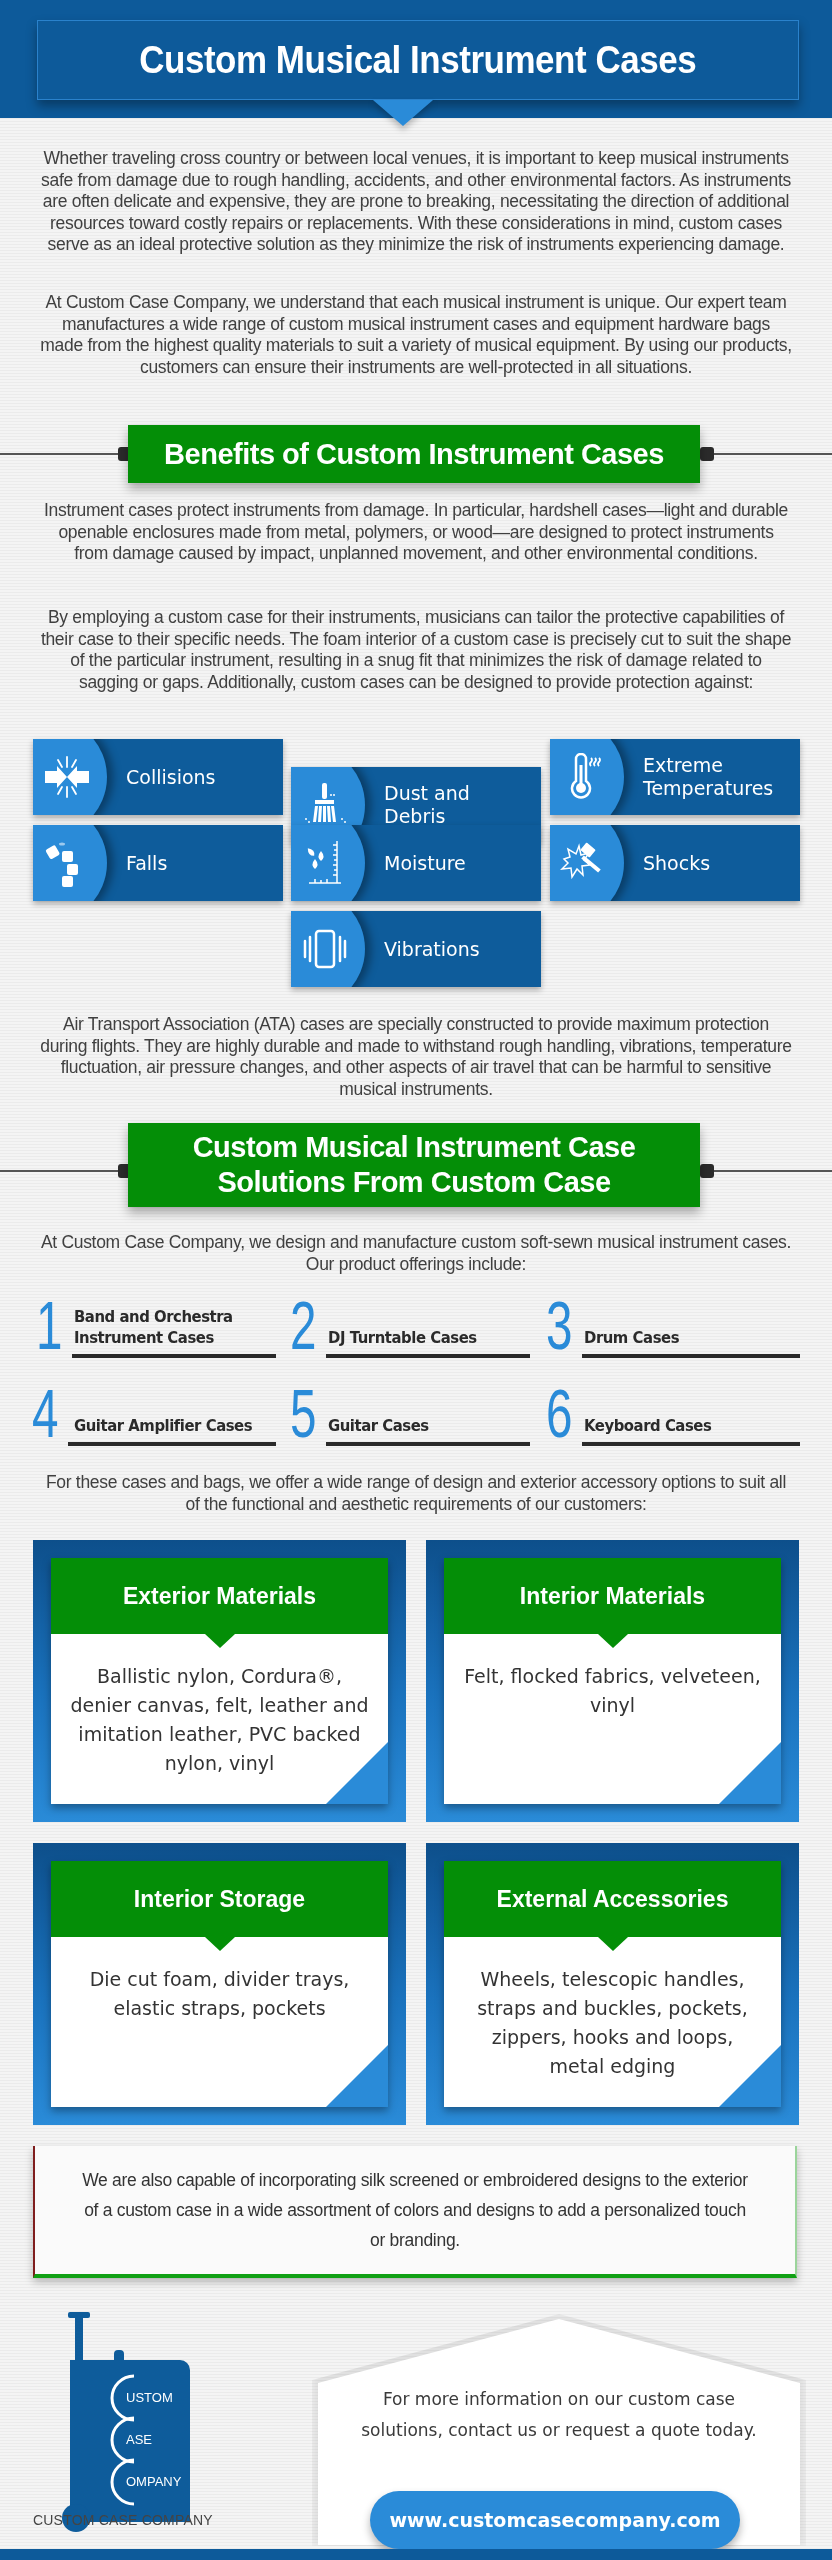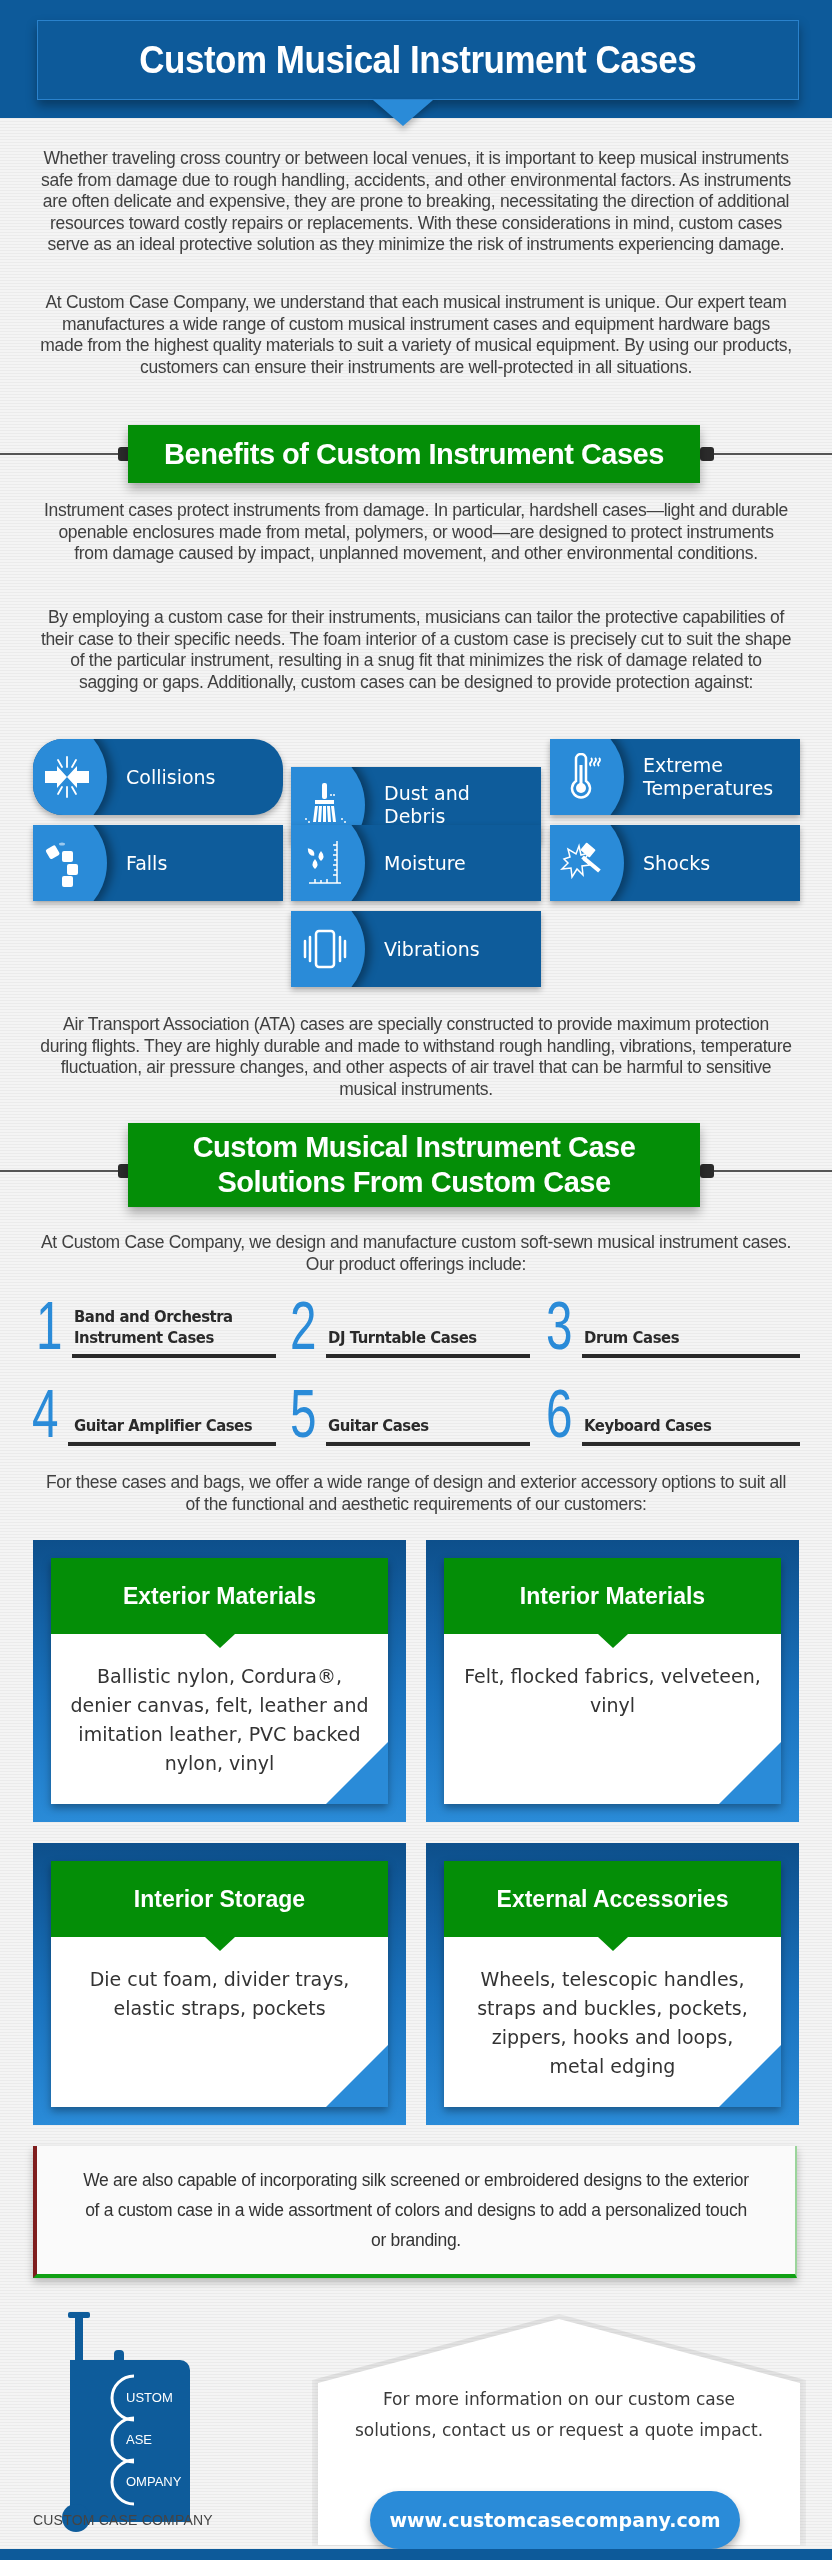--- a/index.html
+++ b/index.html
@@ -132,21 +132,21 @@
   }
   .card-corner {
     position: absolute; right: 0; bottom: 0; width: 0; height: 0;
     border-left: 62px solid transparent; border-bottom: 62px solid #2a8bd8;
   }
 
   
   .note-box {
     position: absolute; left: 33px; top: 2146px; width: 764px; height: 132px;
     background: #fafafa;
-    border-left: 4px solid #7f1d1d; border-right: 2px solid #9bd49b;
+    border-left: 2px solid #7f1d1d; border-right: 2px solid #9bd49b;
     border-bottom: 4px solid #10a014;
     box-shadow: 0 4px 8px rgba(0,0,0,0.25);
     display: flex; align-items: center; justify-content: center;
     text-align: center; padding: 0 40px;
     font-size: 17.5px; line-height: 30px; color: #333;
     letter-spacing: -0.3px;
   }
 
   
   .logo { position: absolute; left: 30px; top: 2310px; width: 180px; height: 240px; }
@@ -200,21 +200,21 @@
 <div class="connector" style="top:453px;"></div>
 <div class="connector-dot" style="left:118px; top:447px;"></div>
 <div class="connector-dot" style="left:700px; top:447px;"></div>
 <div class="banner" style="top:425px; height:58px;">
   <span>Benefits of Custom Instrument Cases</span>
 </div>
 
 <p class="para" style="top:500px;">Instrument cases protect instruments from damage. In particular, hardshell cases—light and durable openable enclosures made from metal, polymers, or wood—are designed to protect instruments from damage caused by impact, unplanned movement, and other environmental conditions.</p>
 <p class="para" style="top:607px;">By employing a custom case for their instruments, musicians can tailor the protective capabilities of their case to their specific needs. The foam interior of a custom case is precisely cut to suit the shape of the particular instrument, resulting in a snug fit that minimizes the risk of damage related to sagging or gaps. Additionally, custom cases can be designed to provide protection against:</p>
 
-<div class="tile" style="left:33px; top:739px;border-radius:30px;">
+<div class="tile" style="left:33px; top:739px;">
   <div class="tile-circle"></div>
   <svg class="tile-icon" viewBox="0 0 48 48">
     <path d="M2 18 h12 v-5 l10 11 -10 11 v-5 H2z" fill="#fff"></path>
     <path d="M46 18 h-12 v-5 l-10 11 10 11 v-5 h12z" fill="#fff"></path>
     <g stroke="#fff" stroke-width="1.8" stroke-linecap="round">
       <line x1="24" y1="4" x2="24" y2="14"></line>
         <line x1="24" y1="34" x2="24" y2="44"></line>
       <line x1="15" y1="7" x2="19" y2="14"></line>
         <line x1="33" y1="7" x2="29" y2="14"></line>
       <line x1="15" y1="41" x2="19" y2="34"></line>
@@ -418,16 +418,16 @@
     <path d="M104 150 a22 22 0 1 0 0 44"></path>
   </g>
   <text x="96" y="92" fill="#fff" font-size="13" font-family="Liberation Sans, sans-serif">USTOM</text>
   <text x="96" y="134" fill="#fff" font-size="13" font-family="Liberation Sans, sans-serif">ASE</text>
   <text x="96" y="176" fill="#fff" font-size="13" font-family="Liberation Sans, sans-serif">OMPANY</text>
 </svg>
 <div class="logo-caption">CUSTOM CASE COMPANY</div>
 
 <div class="cta-shadow"></div>
 <div class="cta"></div>
-<p class="cta-text">For more information on our custom case solutions, contact us or request a quote impact.</p>
+<p class="cta-text">For more information on our custom case solutions, contact us or request a quote today.</p>
 <a class="cta-button">www.customcasecompany.com</a>
 
 <div class="bottom-bar"></div>
 
 </body></html>

